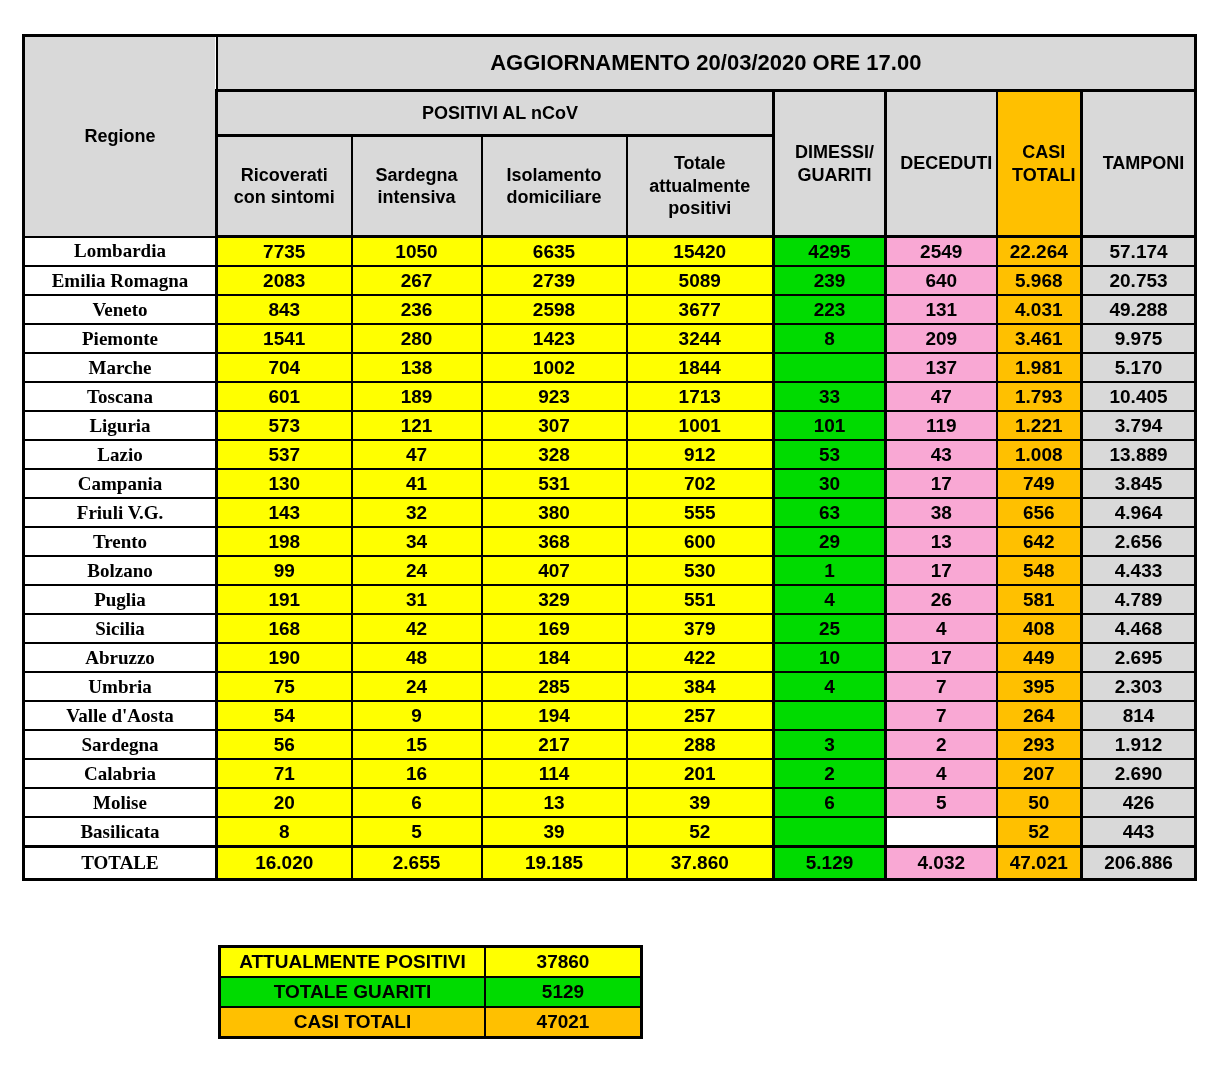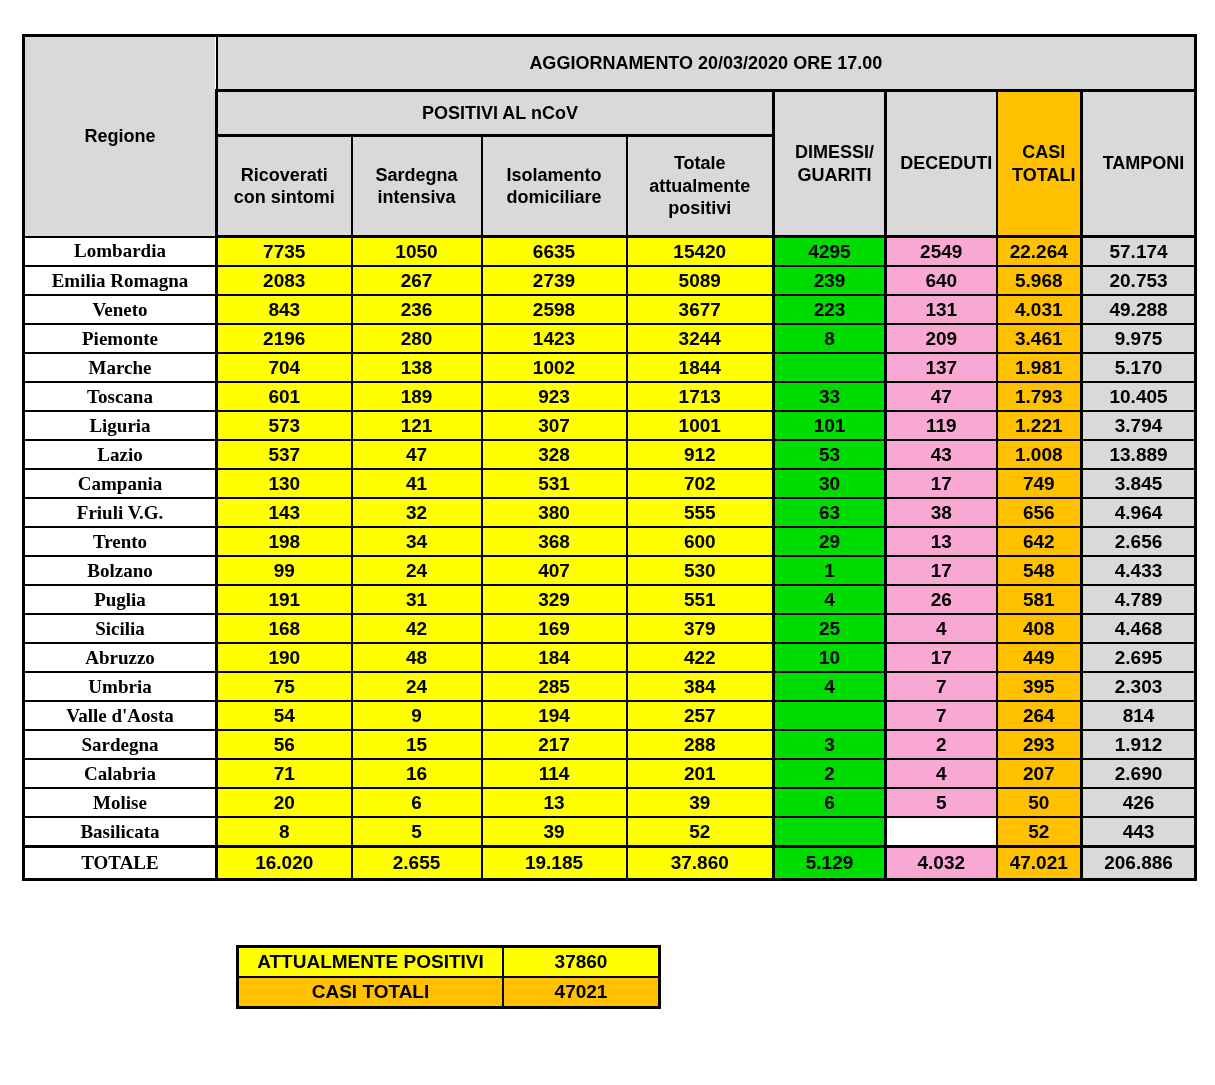--- a/index.html
+++ b/index.html
@@ -10,40 +10,40 @@
     position:relative;
   }
   table { border-collapse:collapse; table-layout:fixed; }
   td { border:2px solid #000; text-align:center; vertical-align:middle;
        padding:0 2px; font-size:19px; overflow:hidden; }
 
   
   .main-table { position:absolute; left:22px; top:34px; width:1172px;
                 border:3px solid #000; }
   .hdr { background:#D9D9D9; white-space:pre-line; line-height:1.25; font-size:18px; }
-  .title-cell { font-size:18px; }
+  .title-cell { font-size:22px; }
   .r-title  td { height:52px; }
   .r-group  td { height:42px;padding-left:12px; }
   .r-sub    td { height:98px; }
   .r-data   td { height:27px; }
   .r-total  td { height:30px; }
 
   .c-yellow { background:#FFFF00; }
   .c-green  { background:#00DB00; }
   .c-red    { background:#f9a8d4; }
   .c-orange { background:#FFC000; }
   .c-gray   { background:#D9D9D9; }
   .c-white  { background:#FFFFFF;font-family:Liberation Serif, serif; }
 
   .bL3 { border-left-width:3px; }
   .bB3 { border-bottom-width:3px; }
   .bT3 { border-top-width:3px; }
 
   
-  .summary-table { position:absolute; left:236px; top:945px; width:409px;
+  .summary-table { position:absolute; left:218px; top:945px; width:409px;
                    border:3px solid #000; }
   .summary-table td { height:28px; font-size:19px; }
   .summary-table .lbl { width:259px; }
   .summary-table .val { width:150px; }
 </style>
 </head>
 <body>
 
 <table class="main-table">
   <colgroup>
@@ -111,21 +111,21 @@
         <td class="c-yellow">236</td>
         <td class="c-yellow">2598</td>
         <td class="c-yellow">3677</td>
         <td class="c-green bL3">223</td>
         <td class="c-red bL3">131</td>
         <td class="c-orange">4.031</td>
         <td class="c-gray bL3">49.288</td>
       </tr>
       <tr class="r-data">
         <td class="c-white">Piemonte</td>
-        <td class="c-yellow bL3">2196</td>
+        <td class="c-yellow bL3">1541</td>
         <td class="c-yellow">280</td>
         <td class="c-yellow">1423</td>
         <td class="c-yellow">3244</td>
         <td class="c-green bL3">8</td>
         <td class="c-red bL3">209</td>
         <td class="c-orange">3.461</td>
         <td class="c-gray bL3">9.975</td>
       </tr>
       <tr class="r-data">
         <td class="c-white">Marche</td>
@@ -328,17 +328,21 @@
     </tbody>
 </table>
 
 <table class="summary-table">
   <tbody>
       <tr>
         <td class="lbl c-yellow">ATTUALMENTE POSITIVI</td>
         <td class="val c-yellow">37860</td>
       </tr>
       <tr>
+        <td class="lbl c-green">TOTALE GUARITI</td>
+        <td class="val c-green">5129</td>
+      </tr>
+      <tr>
         <td class="lbl c-orange">CASI TOTALI</td>
         <td class="val c-orange">47021</td>
       </tr>
     </tbody>
 </table>
 
 </body></html>

